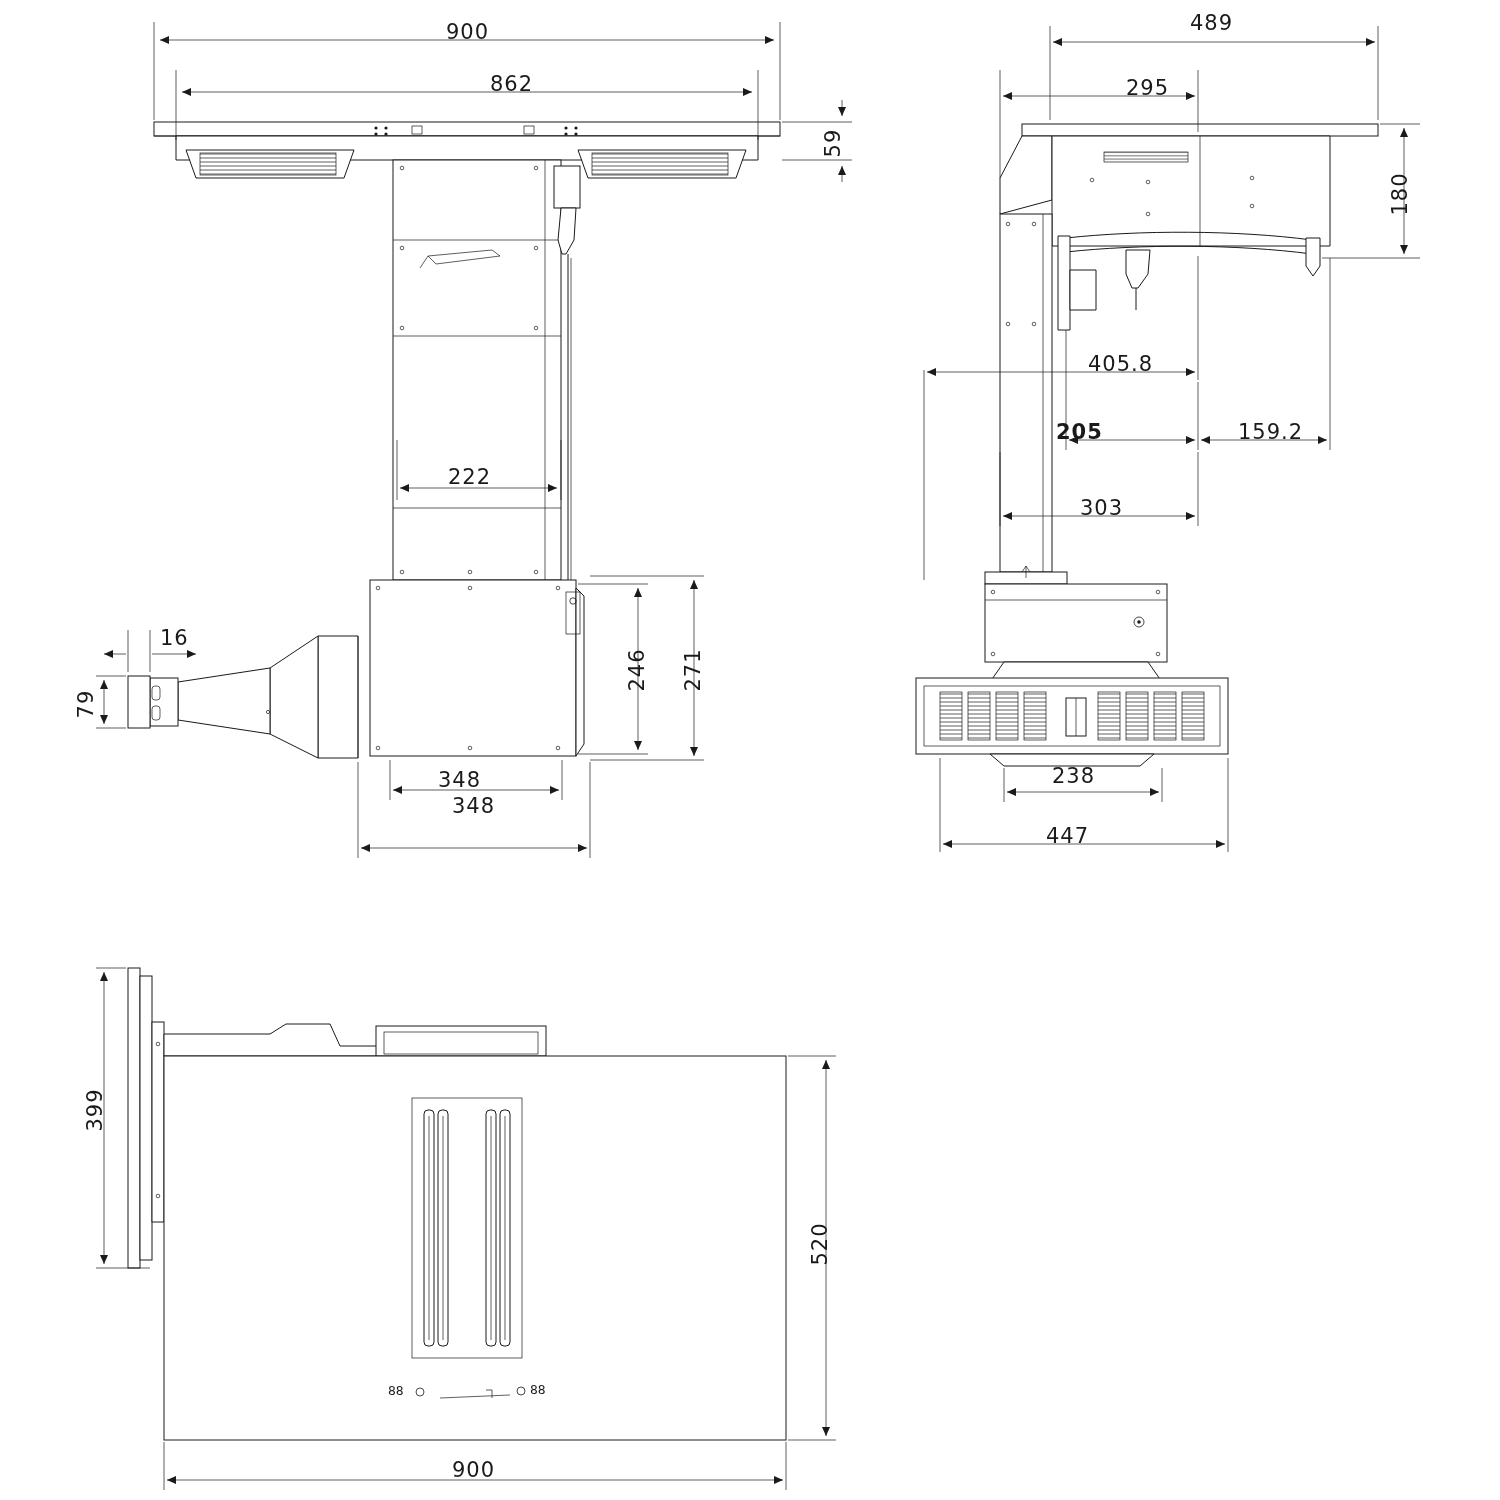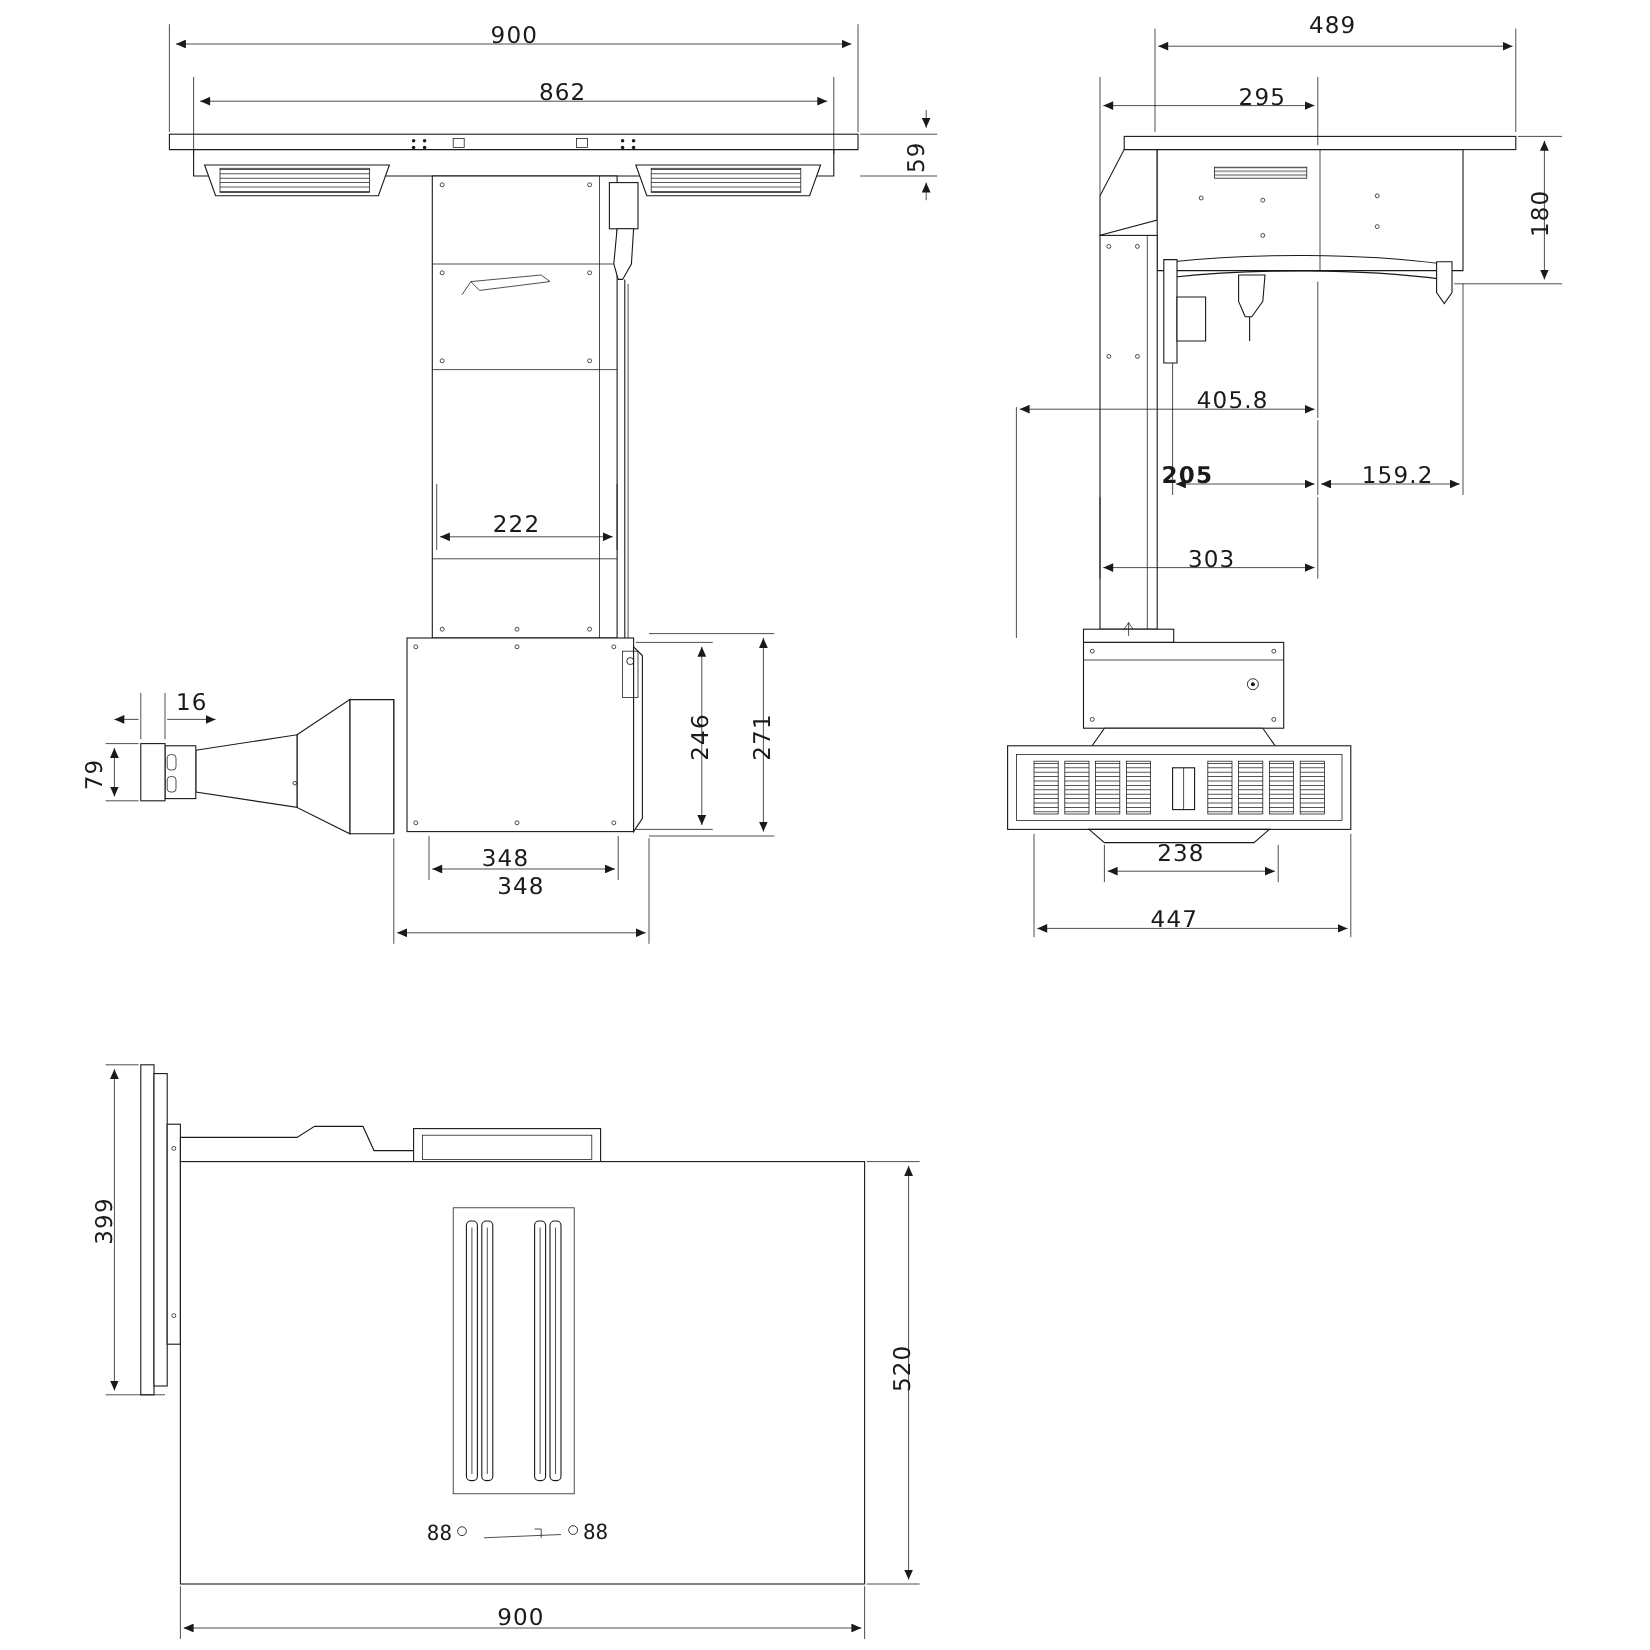--- a/index.html
+++ b/index.html
@@ -50,21 +50,21 @@
     color: #1a1a1a;
     letter-spacing: 1px;
     white-space: nowrap;
     transform-origin: center center;
   }
   .dimtext.vert {
     transform: rotate(-90deg);
   }
   .seg {
     font-family: "DejaVu Sans Mono", monospace;
-    font-size: 19px;
+    font-size: 13px;
     color: #1a1a1a;
   }
 </style>
 </head>
 <body>
 
 <div id="sheet">
 
   <svg class="drawing" viewBox="0 0 1500 1500">
     <defs>

